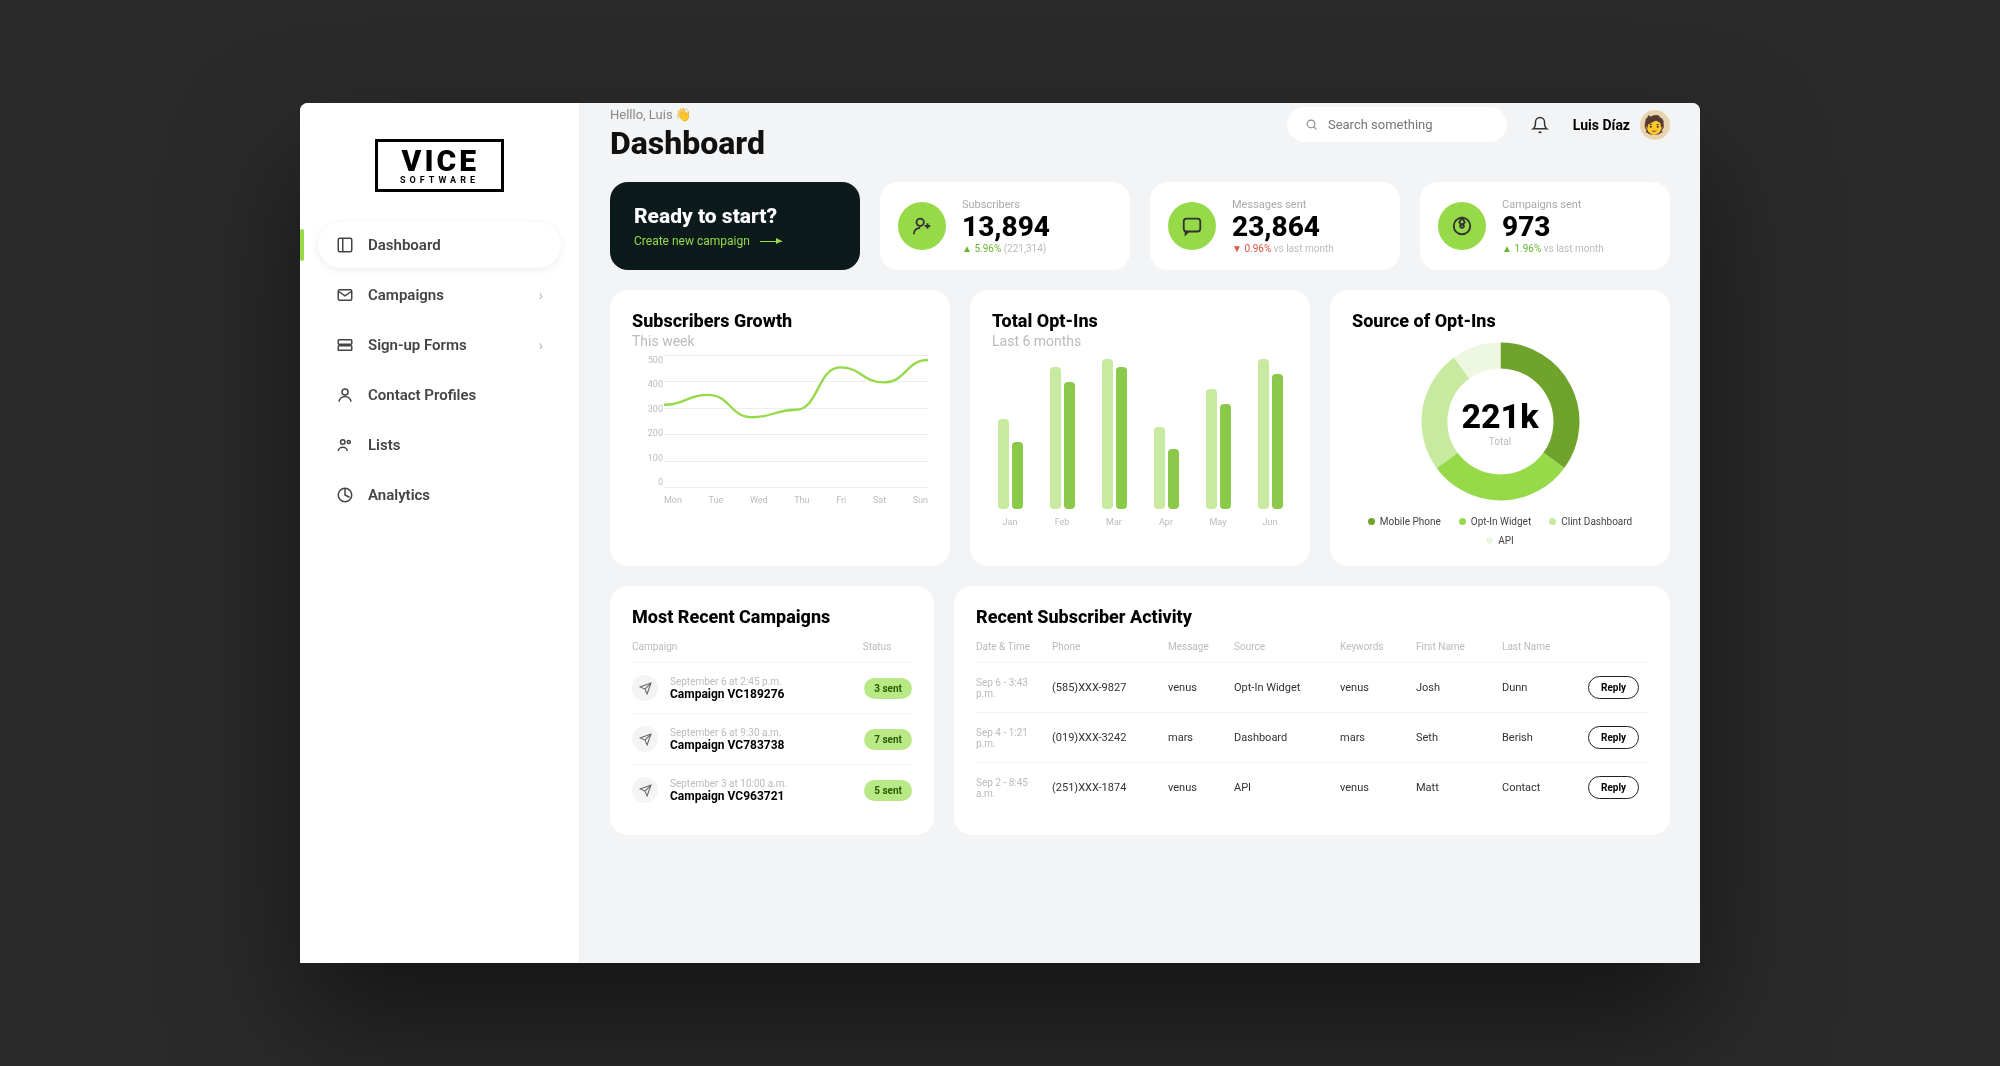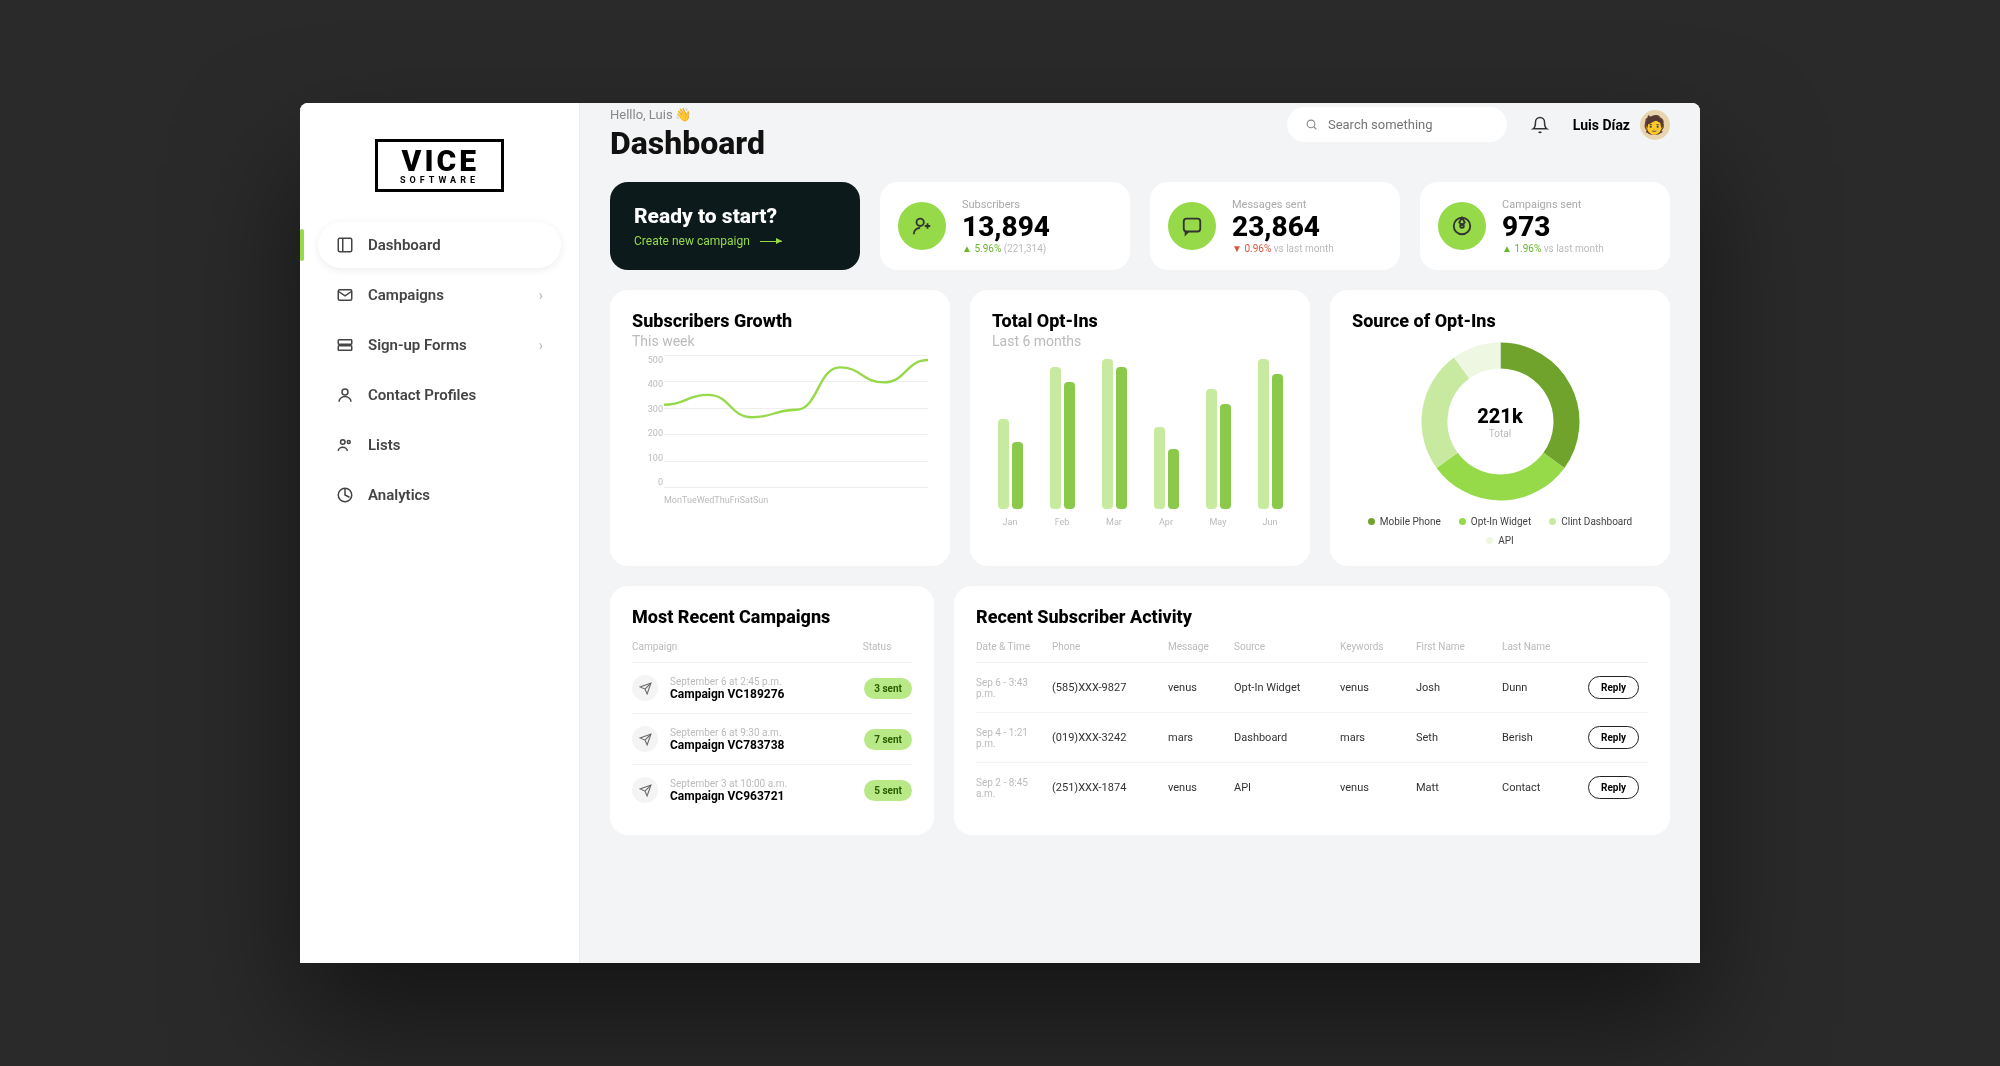--- a/index.html
+++ b/index.html
@@ -47,29 +47,29 @@
 .card { background: #fff; border-radius: 18px; padding: 20px 22px; }
 .card-h { font-weight: 800; font-size: 18px; }
 .card-sub { color: #bbb; font-size: 14px; margin-top: 2px; }
 .sg-val { font-size: 28px; font-weight: 800; margin-top: 10px; display: flex; align-items: center; gap: 8px; }
 .sg-d { color: #6ab52e; font-size: 11px; font-weight: 600; }
 .chart-line { position: relative; height: 150px; margin-top: 6px; }
 .y-axis { position: absolute; left: 1px; top: 0; bottom: 18px; width: 30px; display: flex; flex-direction: column; justify-content: space-between; font-size: 9px; color: #bbb; text-align: right; }
 .grid { position: absolute; left: 32px; right: 0; top: 0; bottom: 18px; }
 .grid-line { position: absolute; left: 0; right: 0; height: 1px; background: #eee; }
 .line-svg { position: absolute; left: 32px; right: 0; top: 0; bottom: 18px; }
-.x-axis-l { position: absolute; left: 32px; right: 7px; bottom: 0; display: flex; justify-content: flex-start; font-size: 9px; color: #bbb; }
+.x-axis-l { position: absolute; left: 32px; right: 0; bottom: 0; display: flex; justify-content: space-between; font-size: 9px; color: #bbb; }
 .bars { display: flex; align-items: flex-end; justify-content: space-between; height: 170px; margin-top: 8px; padding: 0 4px; }
 .bar-wrap { display: flex; flex-direction: column; align-items: center; width: 28px; }
 .bar { width: 22px; border-radius: 4px; }
 .bar-lbl { font-size: 9px; color: #bbb; margin-top: 8px; }
 .donut-wrap { display: flex; justify-content: center; margin-top: 8px; }
 .donut { position: relative; width: 165px; height: 165px; }
 .donut-ctr { position: absolute; inset: 0; display: flex; flex-direction: column; align-items: center; justify-content: center; }
-.donut-v { font-size: 20px; font-weight: 800; }
+.donut-v { font-size: 34px; font-weight: 800; }
 .donut-l { font-size: 10px; color: #bbb; }
 .legend { display: flex; flex-wrap: wrap; justify-content: center; gap: 8px 18px; margin-top: 12px; font-size: 10px; color: #444; }
 .legend-i { display: flex; align-items: center; gap: 5px; }
 .dot { width: 7px; height: 7px; border-radius: 50%; }
 .row3 { display: grid; grid-template-columns: 1fr 2fr; gap: 20px; margin-top: 20px; }
 .tbl-h { display: flex; font-size: 10px; color: #bbb; padding: 14px 0 10px; }
 .camp-h .c1 { flex: 1; } .camp-h .c2 { width: 70px; text-align: center; }
 .camp-row { display: flex; align-items: center; padding: 12px 0; border-top: 1px solid #f3f3f3; }
 .camp-ico { width: 26px; height: 26px; border-radius: 50%; background: #f4f4f4; display: flex; align-items: center; justify-content: center; margin-right: 12px; }
 .camp-ico svg { width: 13px; height: 13px; stroke: #666; }

